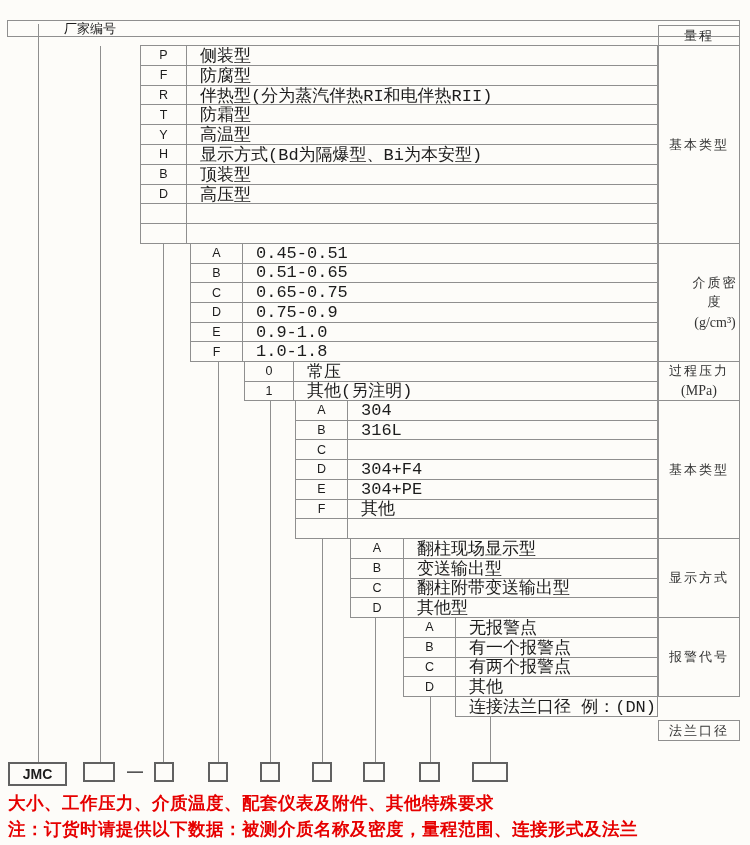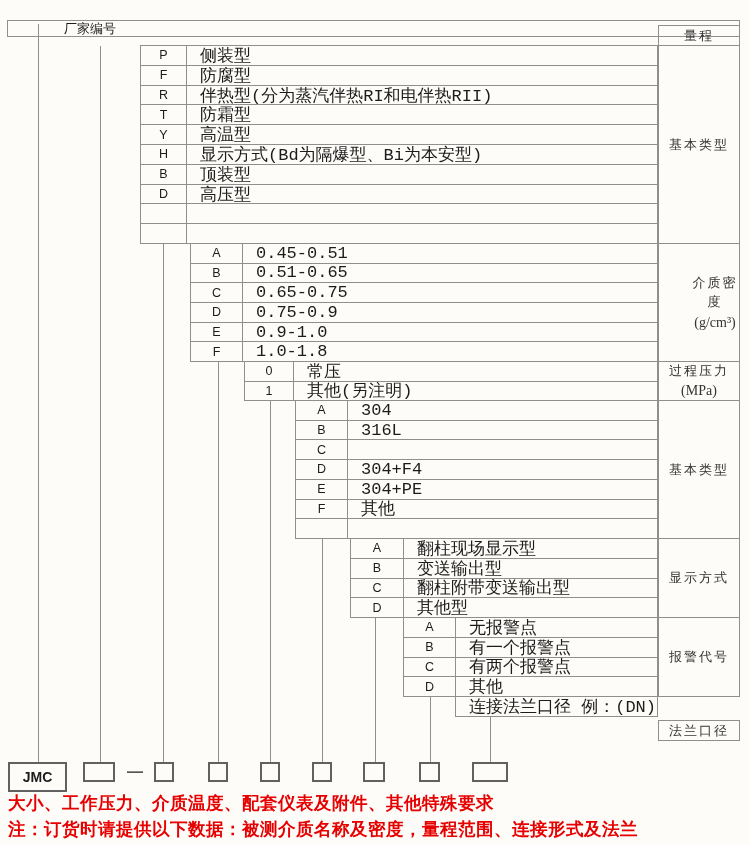--- a/index.html
+++ b/index.html
@@ -286,21 +286,21 @@
       </div>
       <div class="vline" style="left: 38px; top: 24px; height: 738px;"></div>
       <div class="vline" style="left: 100px; top: 46px; height: 716px;"></div>
       <div class="vline" style="left: 163px; top: 243px; height: 519px;"></div>
       <div class="vline" style="left: 218px; top: 361px; height: 401px;"></div>
       <div class="vline" style="left: 270px; top: 400px; height: 362px;"></div>
       <div class="vline" style="left: 322px; top: 538px; height: 224px;"></div>
       <div class="vline" style="left: 375px; top: 617px; height: 145px;"></div>
       <div class="vline" style="left: 430px; top: 696px; height: 66px;"></div>
       <div class="vline" style="left: 490px; top: 716px; height: 46px;"></div>
-      <div class="code-box" style="left: 8px; top: 762px; width: 59px; height: 30px;">JMC</div>
+      <div class="code-box" style="left: 8px; top: 762px; width: 59px; height: 24px;">JMC</div>
       <div class="dash-sep" style="left: 118px; top: 762px; width: 34px; height: 20px;">—</div>
       <div class="code-box" style="left: 83px; top: 762px; width: 32px; height: 20px;"></div>
       <div class="code-box" style="left: 154px; top: 762px; width: 20px; height: 20px;"></div>
       <div class="code-box" style="left: 208px; top: 762px; width: 20px; height: 20px;"></div>
       <div class="code-box" style="left: 260px; top: 762px; width: 20px; height: 20px;"></div>
       <div class="code-box" style="left: 312px; top: 762px; width: 20px; height: 20px;"></div>
       <div class="code-box" style="left: 363px; top: 762px; width: 22px; height: 20px;"></div>
       <div class="code-box" style="left: 419px; top: 762px; width: 21px; height: 20px;"></div>
       <div class="code-box" style="left: 472px; top: 762px; width: 36px; height: 20px;"></div>
     </div>

